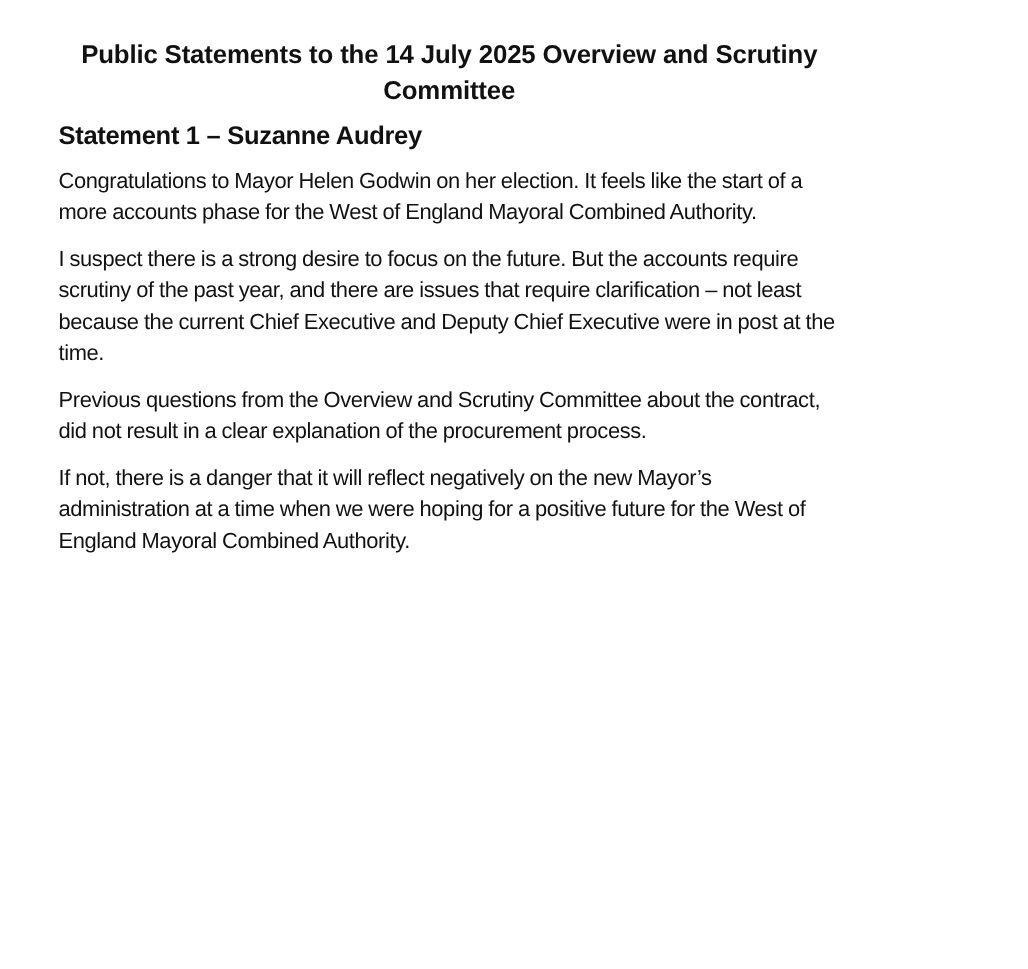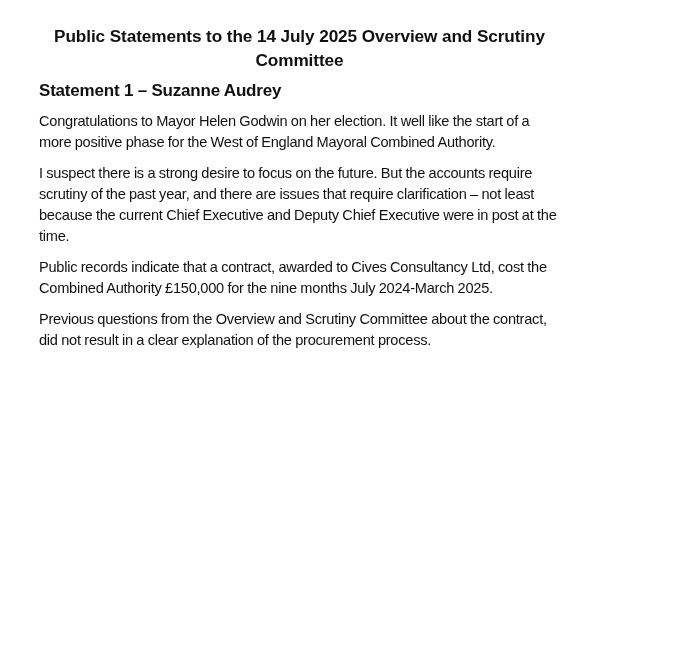--- a/index.html
+++ b/index.html
@@ -45,18 +45,18 @@
     }
   </style>
 </head>
 <body>
 
 <div class="page">
   <h1 class="title">Public Statements to the 14 July 2025 Overview and Scrutiny Committee</h1>
 
   <section>
     <h2 class="statement-heading">Statement 1 – Suzanne Audrey</h2>
-    <p class="para">Congratulations to Mayor Helen Godwin on her election. It well like the start of a more positive phase for the West of England Mayoral Combined Authority.</p>
+    <p class="para">Congratulations to Mayor Helen Godwin on her election. It feels like the start of a more accounts phase for the West of England Mayoral Combined Authority.</p>
     <p class="para">I suspect there is a strong desire to focus on the future. But the accounts require scrutiny of the past year, and there are issues that require clarification – not least because the current Chief Executive and Deputy Chief Executive were in post at the time.</p>
-    <p class="para">Public records indicate that a contract, awarded to Cives Consultancy Ltd, cost the Combined Authority £150,000 for the nine months July 2024-March 2025.</p>
     <p class="para">Previous questions from the Overview and Scrutiny Committee about the contract, did not result in a clear explanation of the procurement process.</p>
+    <p class="para">If not, there is a danger that it will reflect negatively on the new Mayor’s administration at a time when we were hoping for a positive future for the West of England Mayoral Combined Authority.</p>
   </section>
 </div>
 
 </body></html>

